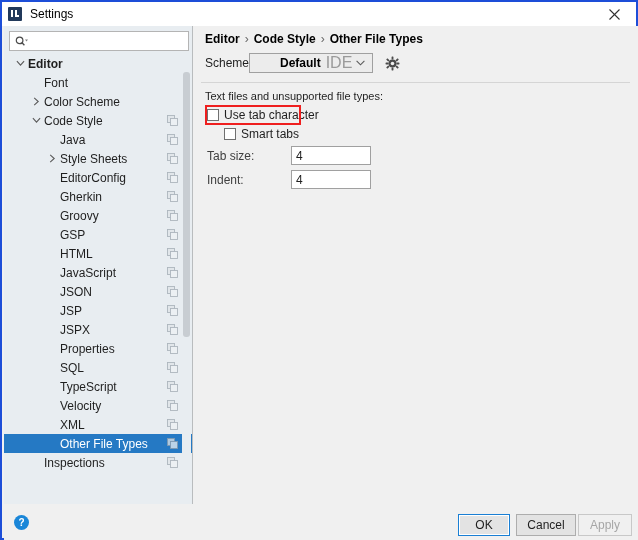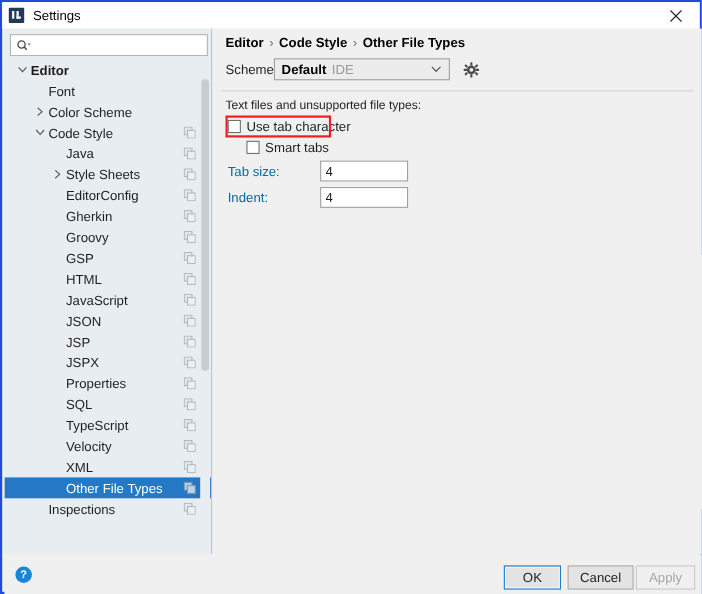--- a/index.html
+++ b/index.html
@@ -194,37 +194,38 @@
     display: flex;
     align-items: center;
   }
   .scheme-label {
     font-size: 12px;
     color: #1f1f1f;
     width: 44px;
   }
   .scheme-combo {
     position: relative;
-    width: 160px; height: 20px;
+    width: 124px; height: 20px;
     background: #ececec;
     border: 1px solid #a0a0a0;
     box-sizing: border-box;
     display: flex;
     align-items: center;
     cursor: pointer;
+    padding-left: 24px;
   }
   .scheme-value {
     margin-left: 6px;
     font-size: 12px;
     font-weight: bold;
     color: #000000;
   }
   .scheme-sub {
     margin-left: 5px;
-    font-size: 12px;
+    font-size: 16px;
     color: #9a9a9a;
   }
   .combo-arrow {
     position: absolute;
     right: 7px;
     display: flex;
     align-items: center;
   }
   .gear-btn {
     margin-left: 11px;
@@ -275,21 +276,21 @@
     pointer-events: none;
   }
 
   .field-row {
     position: absolute;
     display: flex;
     align-items: center;
   }
   .field-label {
     font-size: 12px;
-    color: #0369a1;
+    color: #404040;
     width: 84px;
   }
   .field-input {
     width: 80px; height: 19px;
     background: #ffffff;
     border: 1px solid #a0a0a0;
     box-sizing: border-box;
     font-family: "Liberation Sans", sans-serif;
     font-size: 12px;
     color: #1f1f1f;

